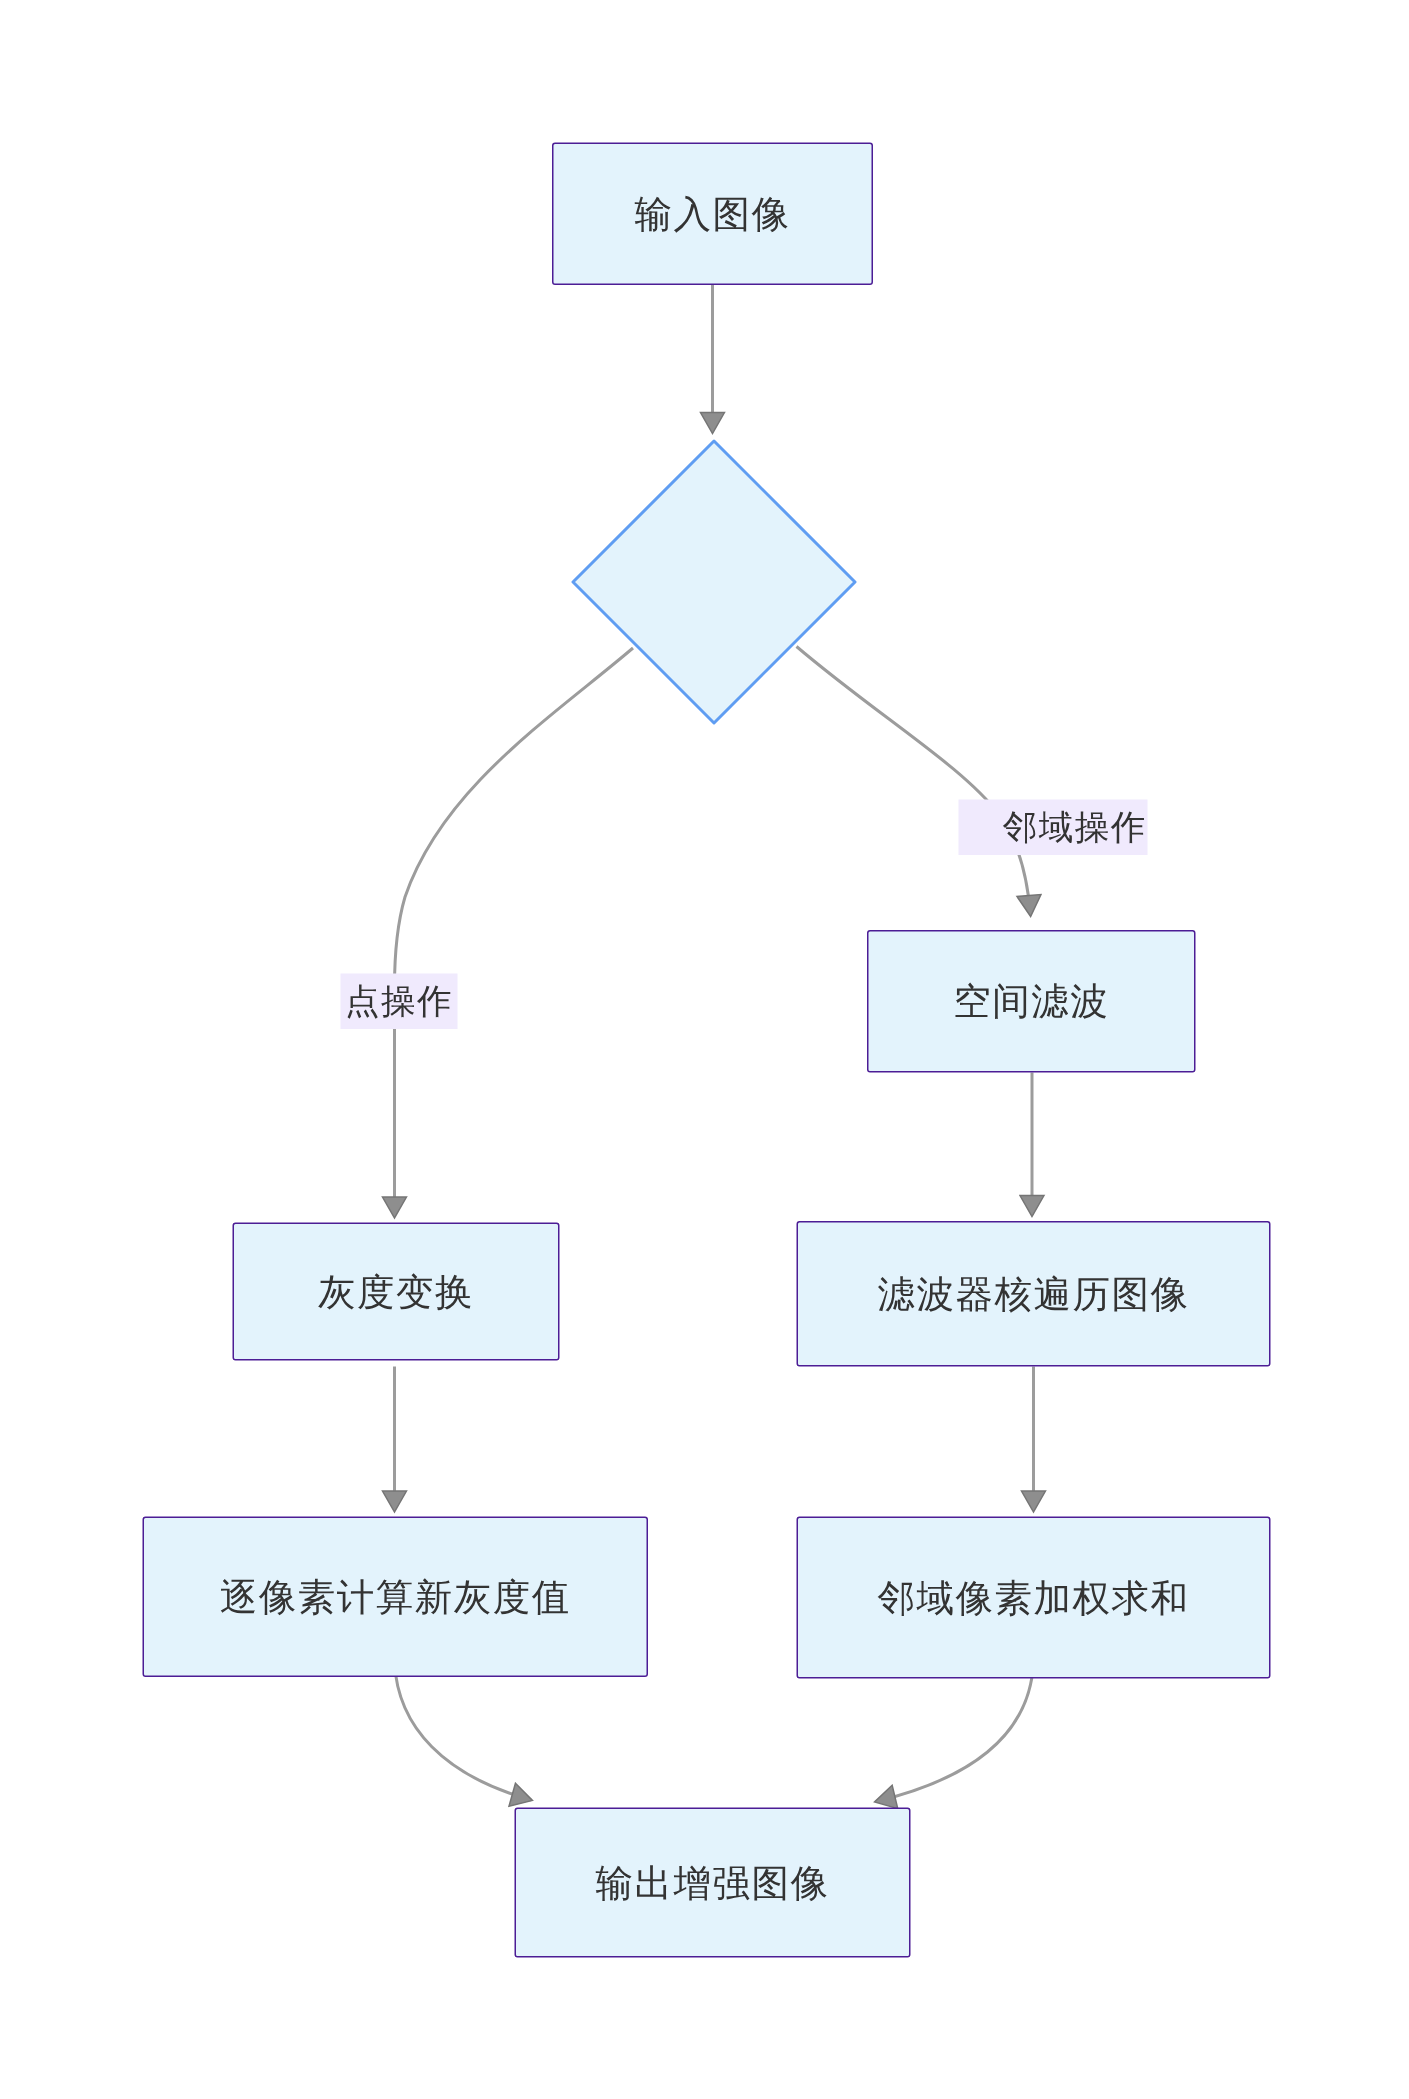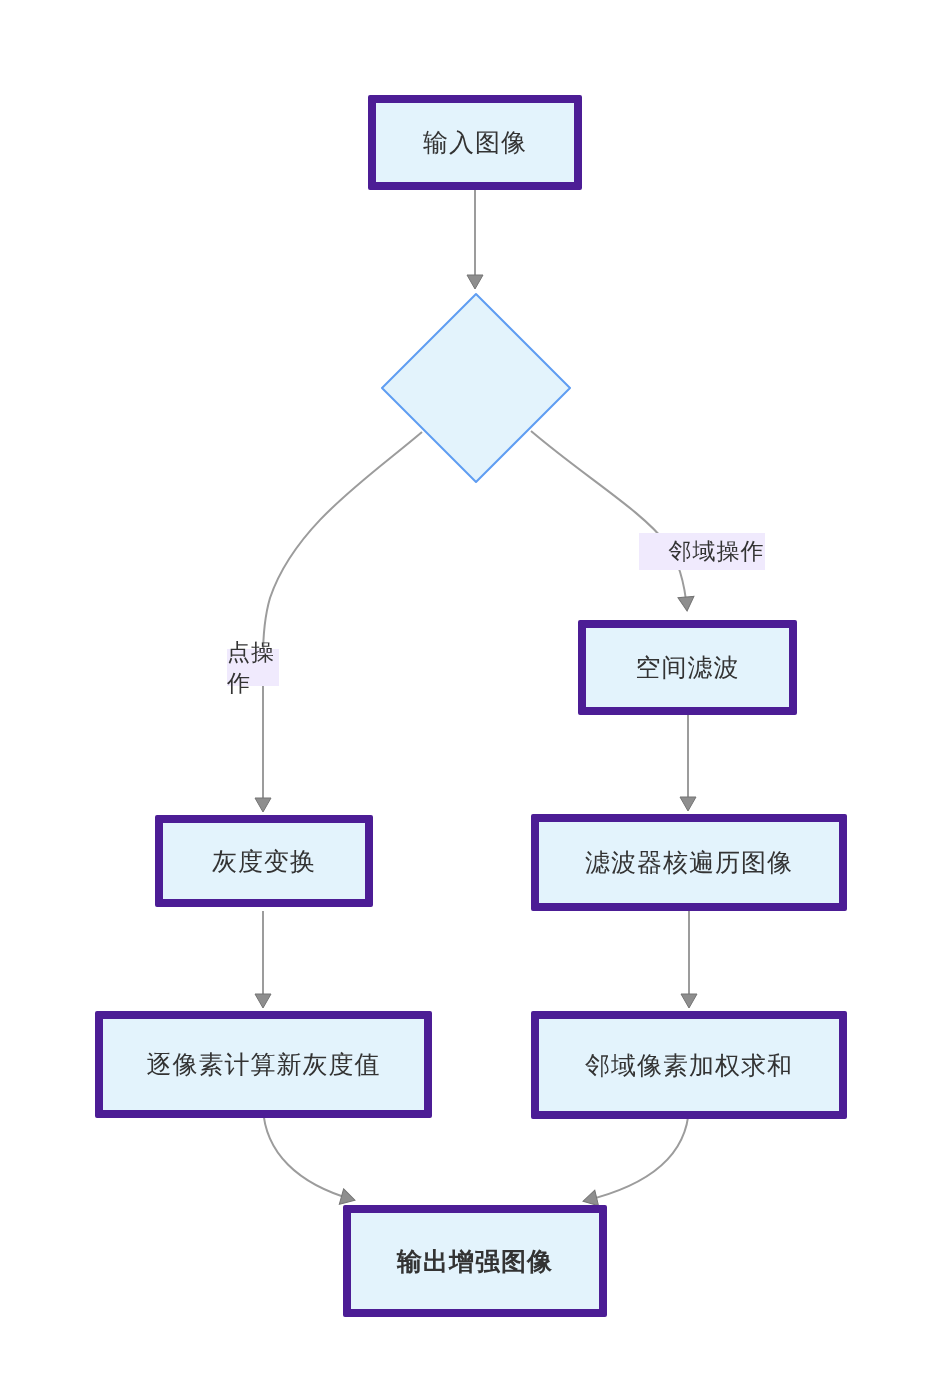--- a/index.html
+++ b/index.html
@@ -10,54 +10,54 @@
     position: relative;
     overflow: hidden;
   }
   .canvas { position: absolute; left: 0; top: 0; width: 939px; height: 1399px; }
   svg.edges { position: absolute; left: 0; top: 0; }
 
   .node {
     position: absolute;
     box-sizing: border-box;
     background: #e3f3fc;
-    border: 8px solid #4c1d95;
+    border: 1px solid #4c1d95;
     border-radius: 2px;
     display: flex;
     align-items: center;
     justify-content: center;
     font-size: 25px;
     color: #333333;
     letter-spacing: 1px;
   }
   
   .n-input    { left: 368px; top: 95px;   width: 214px; height: 95px; }
   .n-spatial  { left: 578px; top: 620px;  width: 219px; height: 95px; font-family: Liberation Mono, monospace; }
   .n-gray     { left: 155px; top: 815px;  width: 218px; height: 92px; }
   .n-kernel   { left: 531px; top: 814px;  width: 316px; height: 97px; }
   .n-perpixel { left: 95px;  top: 1011px; width: 337px; height: 107px; }
   .n-weighted { left: 531px; top: 1011px; width: 316px; height: 108px; }
-  .n-output   { left: 343px; top: 1205px; width: 264px; height: 112px; font-weight: bold; }
+  .n-output   { left: 343px; top: 1205px; width: 264px; height: 100px; }
 
   .diamond-label {
     position: absolute;
     left: 381px; top: 293px; width: 190px; height: 190px;
     display: flex; align-items: center; justify-content: center;
     font-size: 25px; color: #333333; letter-spacing: 1px;
   }
 
   .edge-label {
     position: absolute;
     background: #f0eafd;
     color: #333333;
     font-size: 23px;
     display: flex; align-items: center; justify-content: center;
     letter-spacing: 1px;
   }
-  .el-point { left: 227px; top: 649px; width: 52px; height: 37px; }
+  .el-point { left: 227px; top: 649px; width: 78px; height: 37px; }
   .el-neigh { left: 639px; top: 533px; width: 97px; height: 37px; padding-left: 29px; }
 </style>
 </head>
 <body>
 
 <div class="canvas">
 
   <svg class="edges" width="939" height="1399" viewBox="0 0 939 1399">
     <defs>
       <marker id="arrow" markerUnits="userSpaceOnUse" markerWidth="16" markerHeight="18" refX="14" refY="9" orient="auto">

